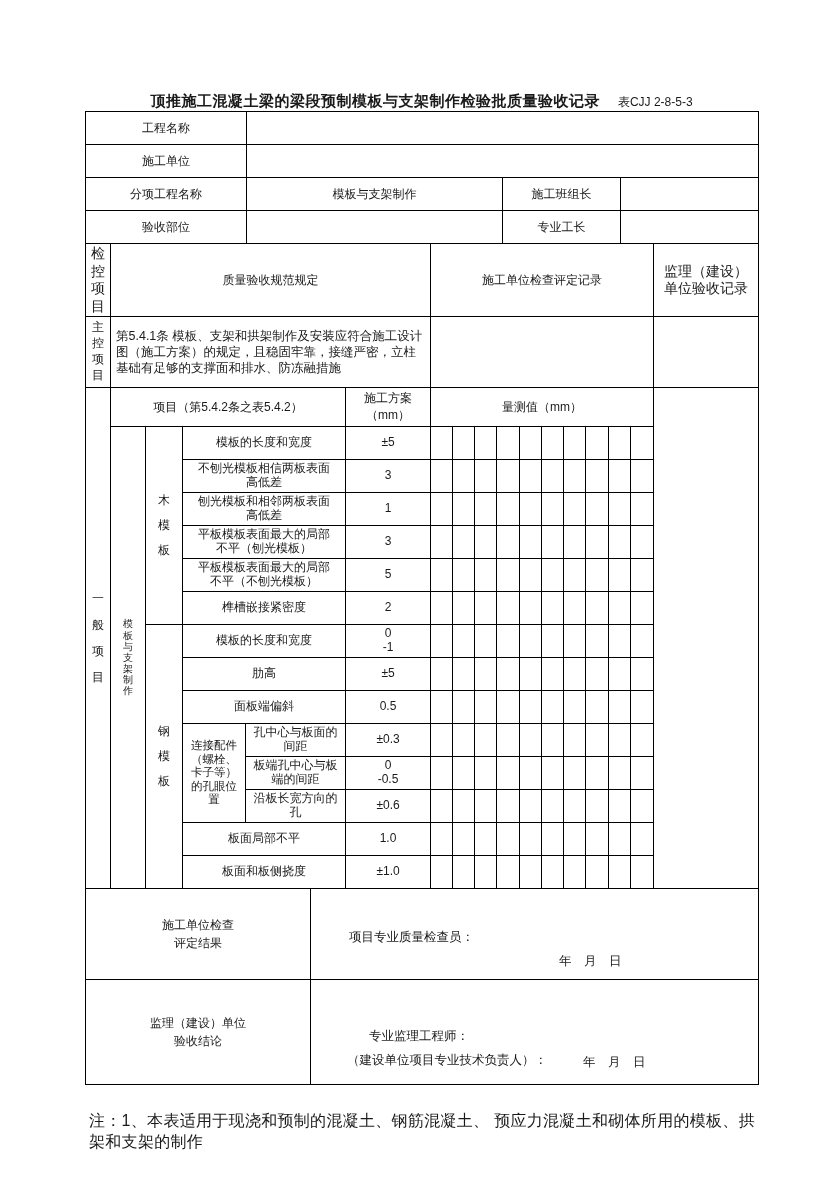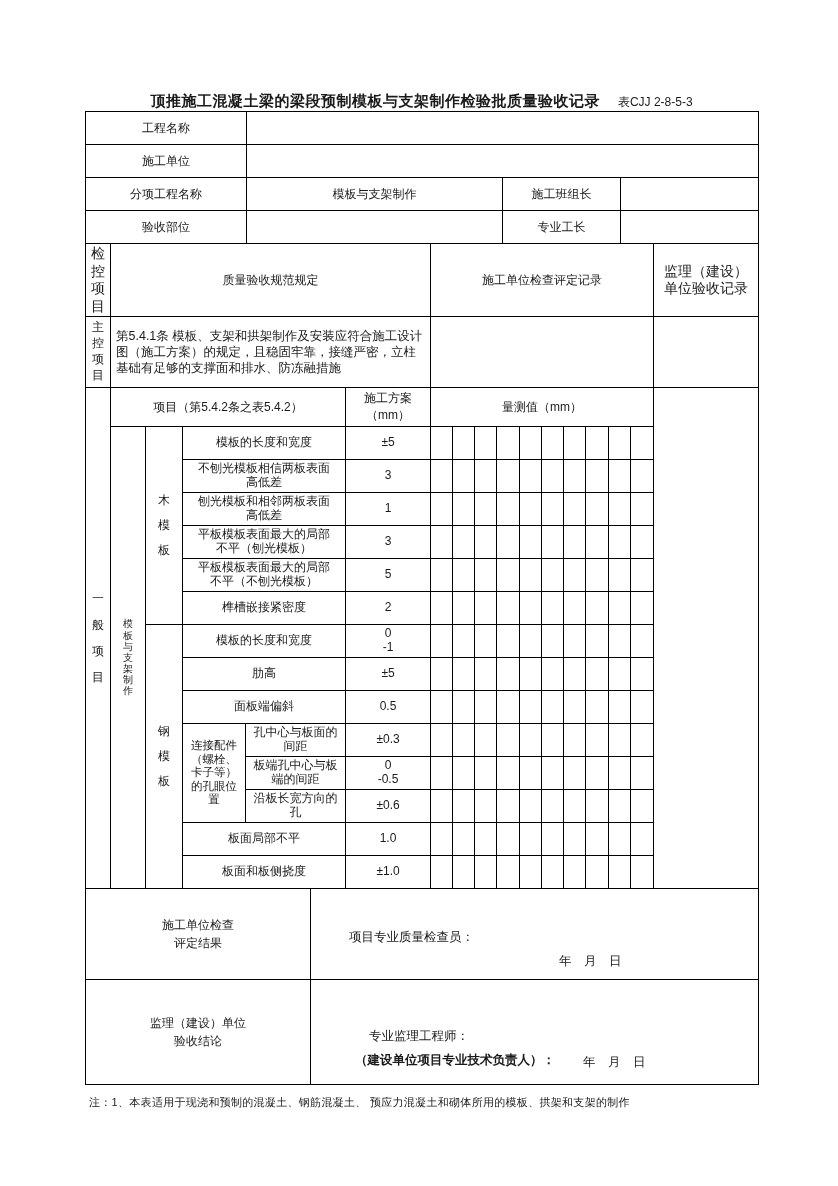--- a/index.html
+++ b/index.html
@@ -52,23 +52,23 @@
   .item { font-size: 12px; line-height: 1.15; }
   .tol  { font-size: 12px; line-height: 1.15; }
   .connector-cell { font-size: 11.5px; line-height: 1.18; padding: 0; }
   .mcell { padding: 0; }
 
   .sig-cell { position: relative; text-align: left; }
   .sig-label { font-size: 12px; line-height: 1.5; }
   .abs { position: absolute; font-size: 12.5px; white-space: nowrap; }
 
   .note {
-    margin-top: 10px;
+    margin-top: 26px;
     margin-left: 4px;
-    font-size: 11px;
+    font-size: 16px;
     letter-spacing: 0.3px;
   }
 </style>
 </head>
 <body>
 
 <div class="page">
 
   <div class="title-row">
     <span class="title-main">顶推施工混凝土梁的梁段预制模板与支架制作检验批质量验收记录</span><span class="form-code">表CJJ 2-8-5-3</span>
@@ -397,21 +397,21 @@
       <td class="sig-cell">
         <span class="abs" style="left:38px; top:40px;">项目专业质量检查员：</span>
         <span class="abs" style="left:248px; top:64px;">年　月　日</span>
       </td>
     </tr>
     <tr style="height:105px">
       <td class="sig-label pre">监理（建设）单位
 验收结论</td>
       <td class="sig-cell">
         <span class="abs" style="left:58px; top:48px;">专业监理工程师：</span>
-        <span class="abs" style="left:44px; top:72px;font-weight:bold;">（建设单位项目专业技术负责人）：</span>
+        <span class="abs" style="left:36px; top:72px;">（建设单位项目专业技术负责人）：</span>
         <span class="abs" style="left:272px; top:74px;">年　月　日</span>
       </td>
     </tr>
   </tbody>
     </table>
 
   <div class="note">注：1、本表适用于现浇和预制的混凝土、钢筋混凝土、 预应力混凝土和砌体所用的模板、拱架和支架的制作</div>
 
 </div>
 

